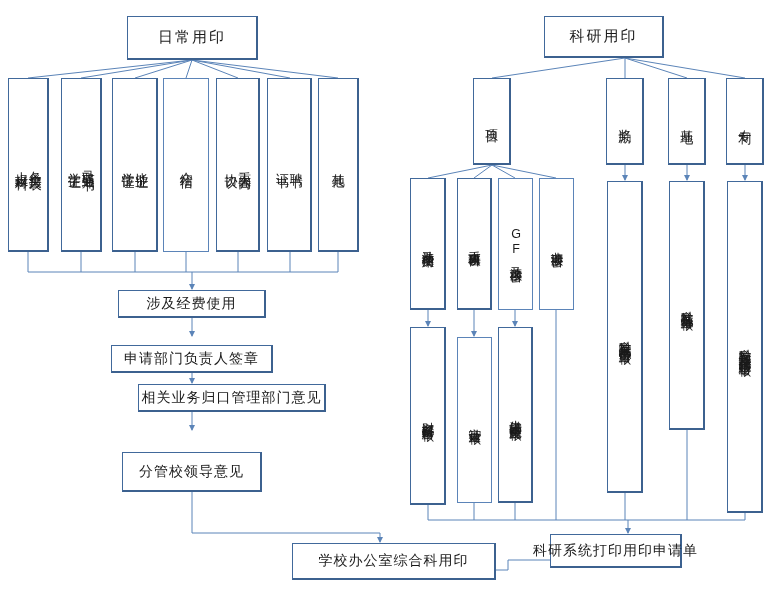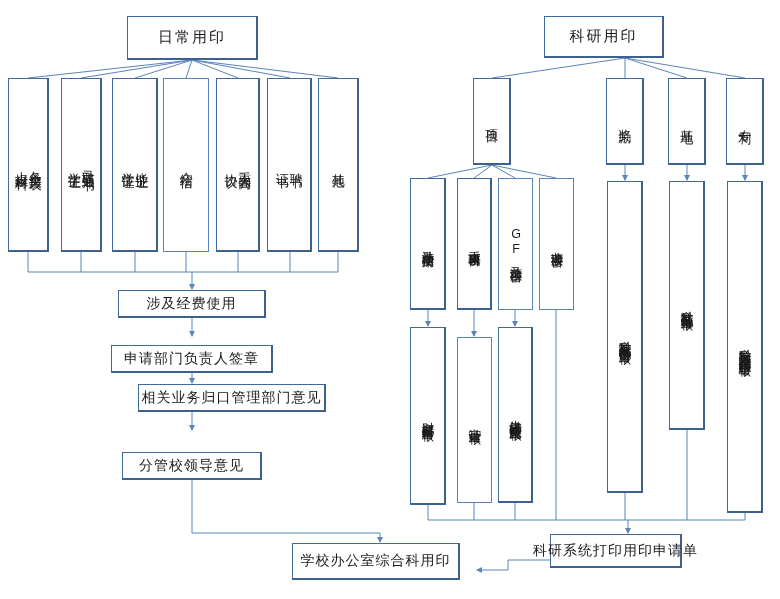--- a/index.html
+++ b/index.html
@@ -172,21 +172,21 @@
 
   <div class="node shadow" style="left:118px; top:290px; width:148px; height:28px;">
     <span class="htext">涉及经费使用</span>
   </div>
   <div class="node shadow" style="left:111px; top:337px; width:162px; height:28px;margin-top:8px;">
     <span class="htext">申请部门负责人签章</span>
   </div>
   <div class="node shadow" style="left:98px; top:384px; width:188px; height:28px;margin-left:40px;">
     <span class="htext">相关业务归口管理部门意见</span>
   </div>
-  <div class="node shadow" style="left:122px; top:452px; width:140px; height:28px;">
+  <div class="node shadow" style="left:122px; top:452px; width:140px; height:40px;">
     <span class="htext">分管校领导意见</span>
   </div>
 
   <div class="node shadow" style="left:544px; top:16px; width:120px; height:42px;">
     <span class="htext big">科研用印</span>
   </div>
 
   <div class="node shadow" style="left:473px; top:78px; width:38px; height:87px;">
     <span class="vtext">项目</span>
   </div>
@@ -230,17 +230,17 @@
     <span class="vtext small">科发院基地办审核</span>
   </div>
   <div class="node shadow" style="left:727px; top:181px; width:36px; height:332px;">
     <span class="vtext small">科发院知识产权与技术转移中心审核</span>
   </div>
 
   <div class="node shadow" style="left:550px; top:534px; width:132px; height:34px;">
     <span class="htext">科研系统打印用印申请单</span>
   </div>
 
-  <div class="node shadow" style="left:292px; top:543px; width:168px; height:37px;">
+  <div class="node shadow" style="left:292px; top:543px; width:204px; height:37px;">
     <span class="htext">学校办公室综合科用印</span>
   </div>
 
 </div>
 
 </body></html>

